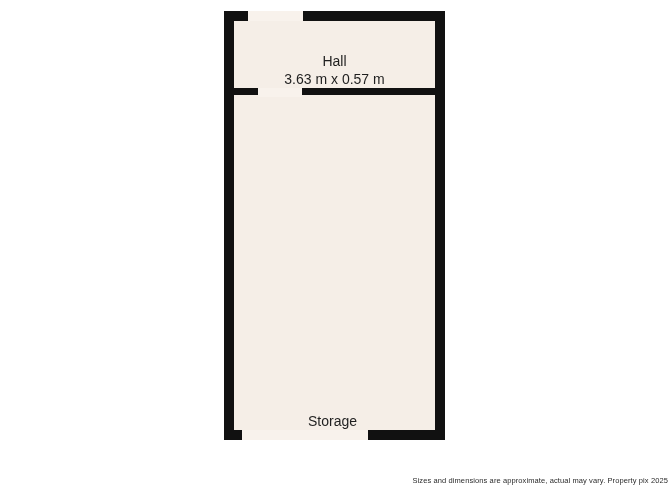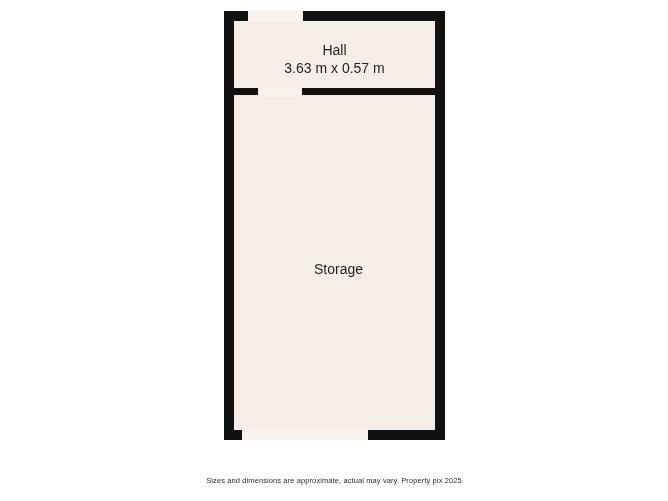--- a/index.html
+++ b/index.html
@@ -69,33 +69,33 @@
     top: 77px;
     width: 44px;
     height: 9px;
   }
   
   .room-area {
     position: absolute;
     display: flex;
     flex-direction: column;
     align-items: center;
-    justify-content: center;
+    justify-content: flex-end;
     text-align: center;
   }
   .room-hall {
     left: 10px;
     top: 10px;
     width: 201px;
     height: 67px;
     padding-top: 8px;
     box-sizing: border-box;
   }
   .room-storage {
-    left: 14px;
+    left: 8px;
     top: 84px;
     width: 201px;
     height: 335px;
     padding-top: 12px;
     box-sizing: border-box;
   }
   .room-name,
   .room-dims {
     font-size: 14px;
     line-height: 18px;
@@ -136,15 +136,15 @@
       <div class="room-name">Hall</div>
       <div class="room-dims">3.63 m x 0.57 m</div>
     </div>
 
     <div class="room-area room-storage" style="color: rgb(31, 31, 31);">
       <div class="room-name">Storage</div>
     </div>
 
   </div>
 
-  <div class="disclaimer" style="color: rgb(43, 43, 43);">Sizes and dimensions are approximate, actual may vary. Property pix 2025</div>
+  <div class="disclaimer" style="color: rgb(43, 43, 43); text-align: right;">Sizes and dimensions are approximate, actual may vary. Property pix 2025</div>
 
 </div>
 
 </body></html>

